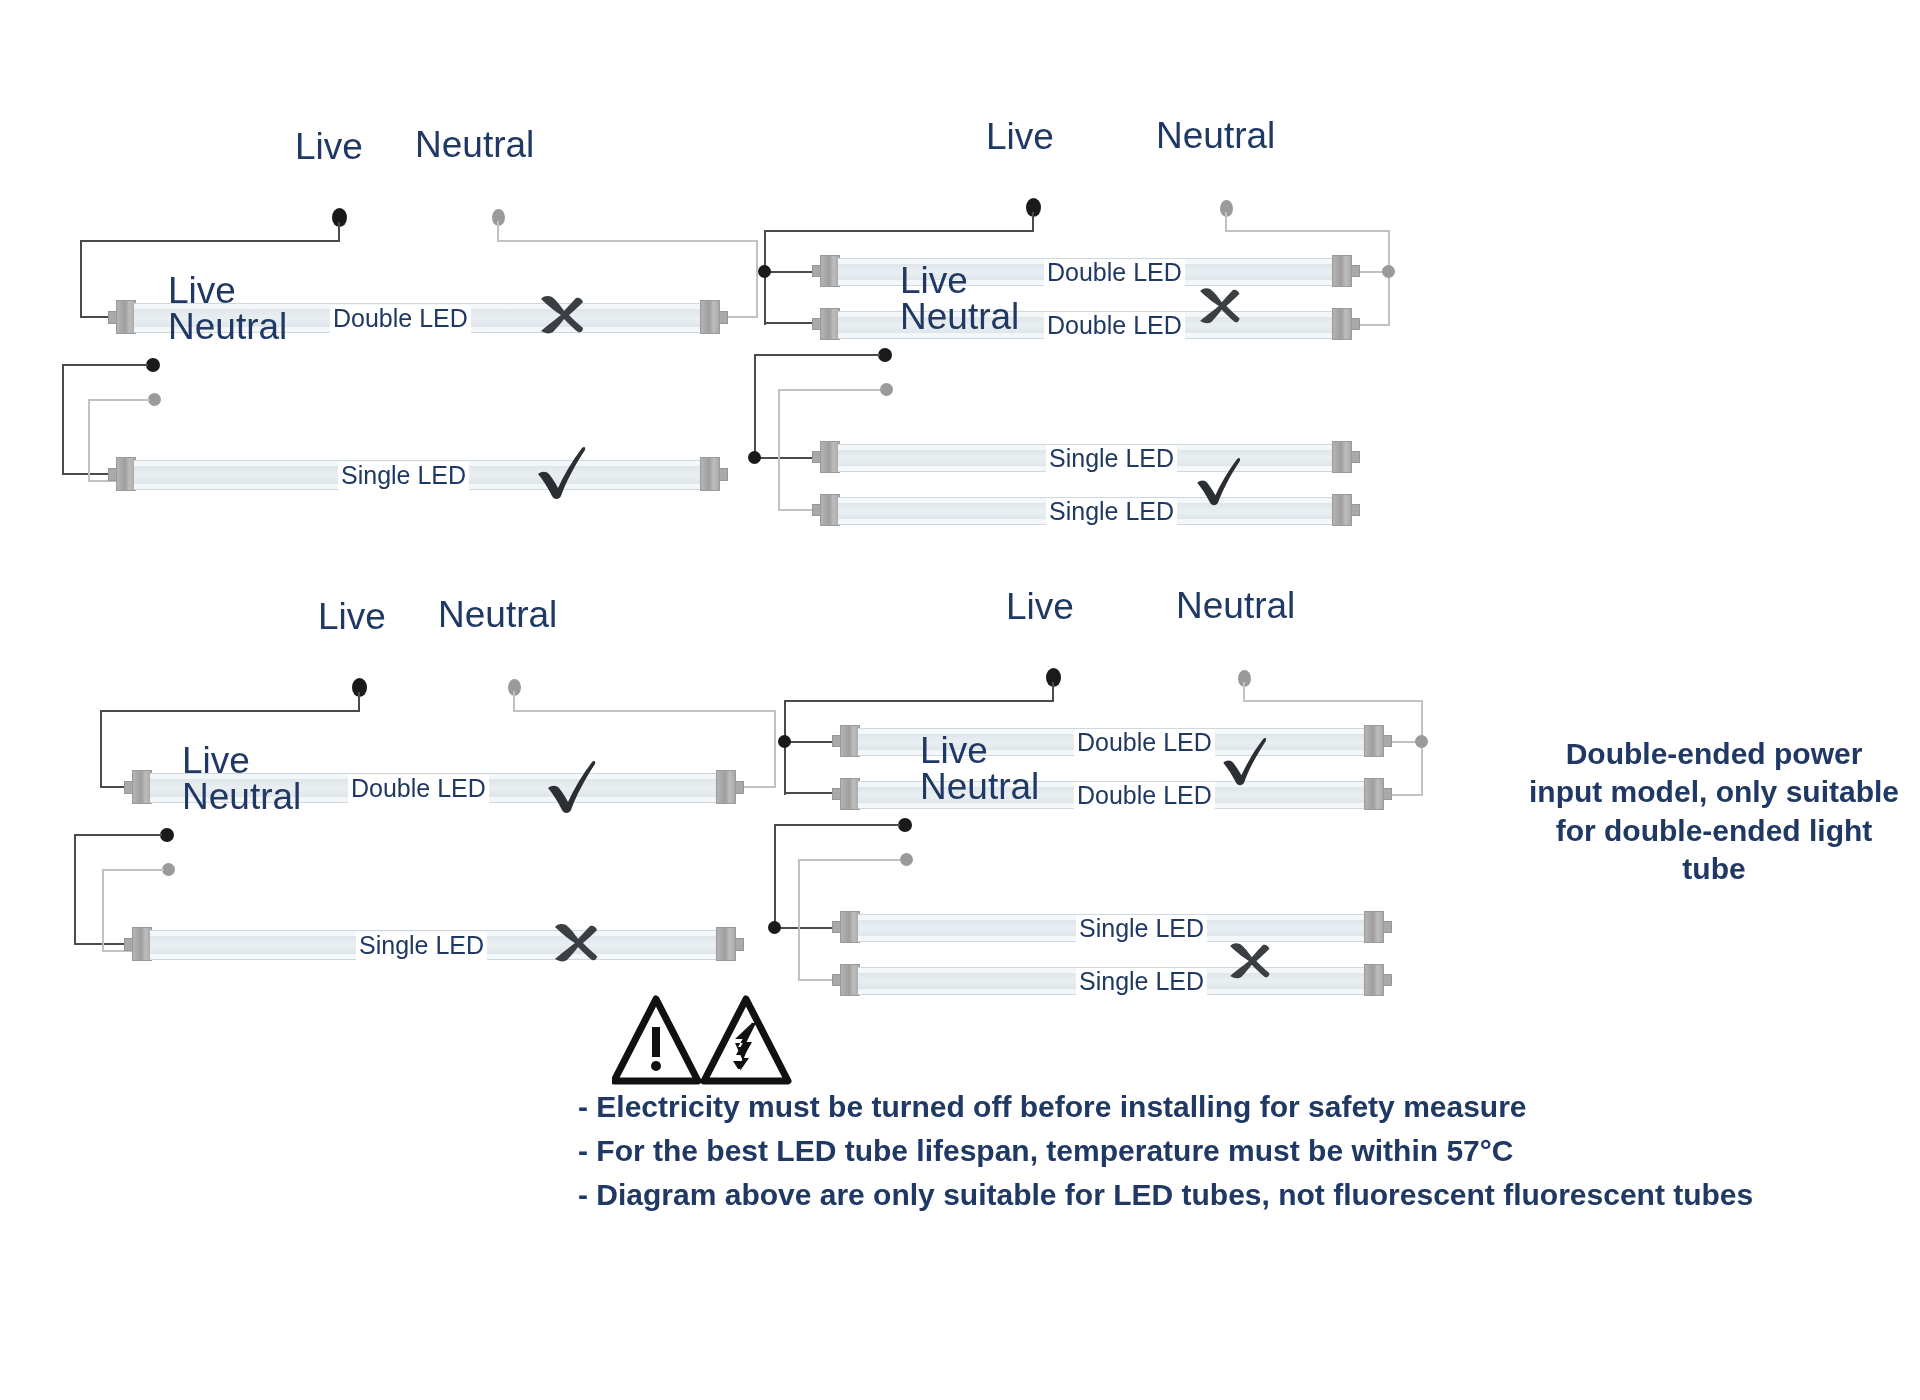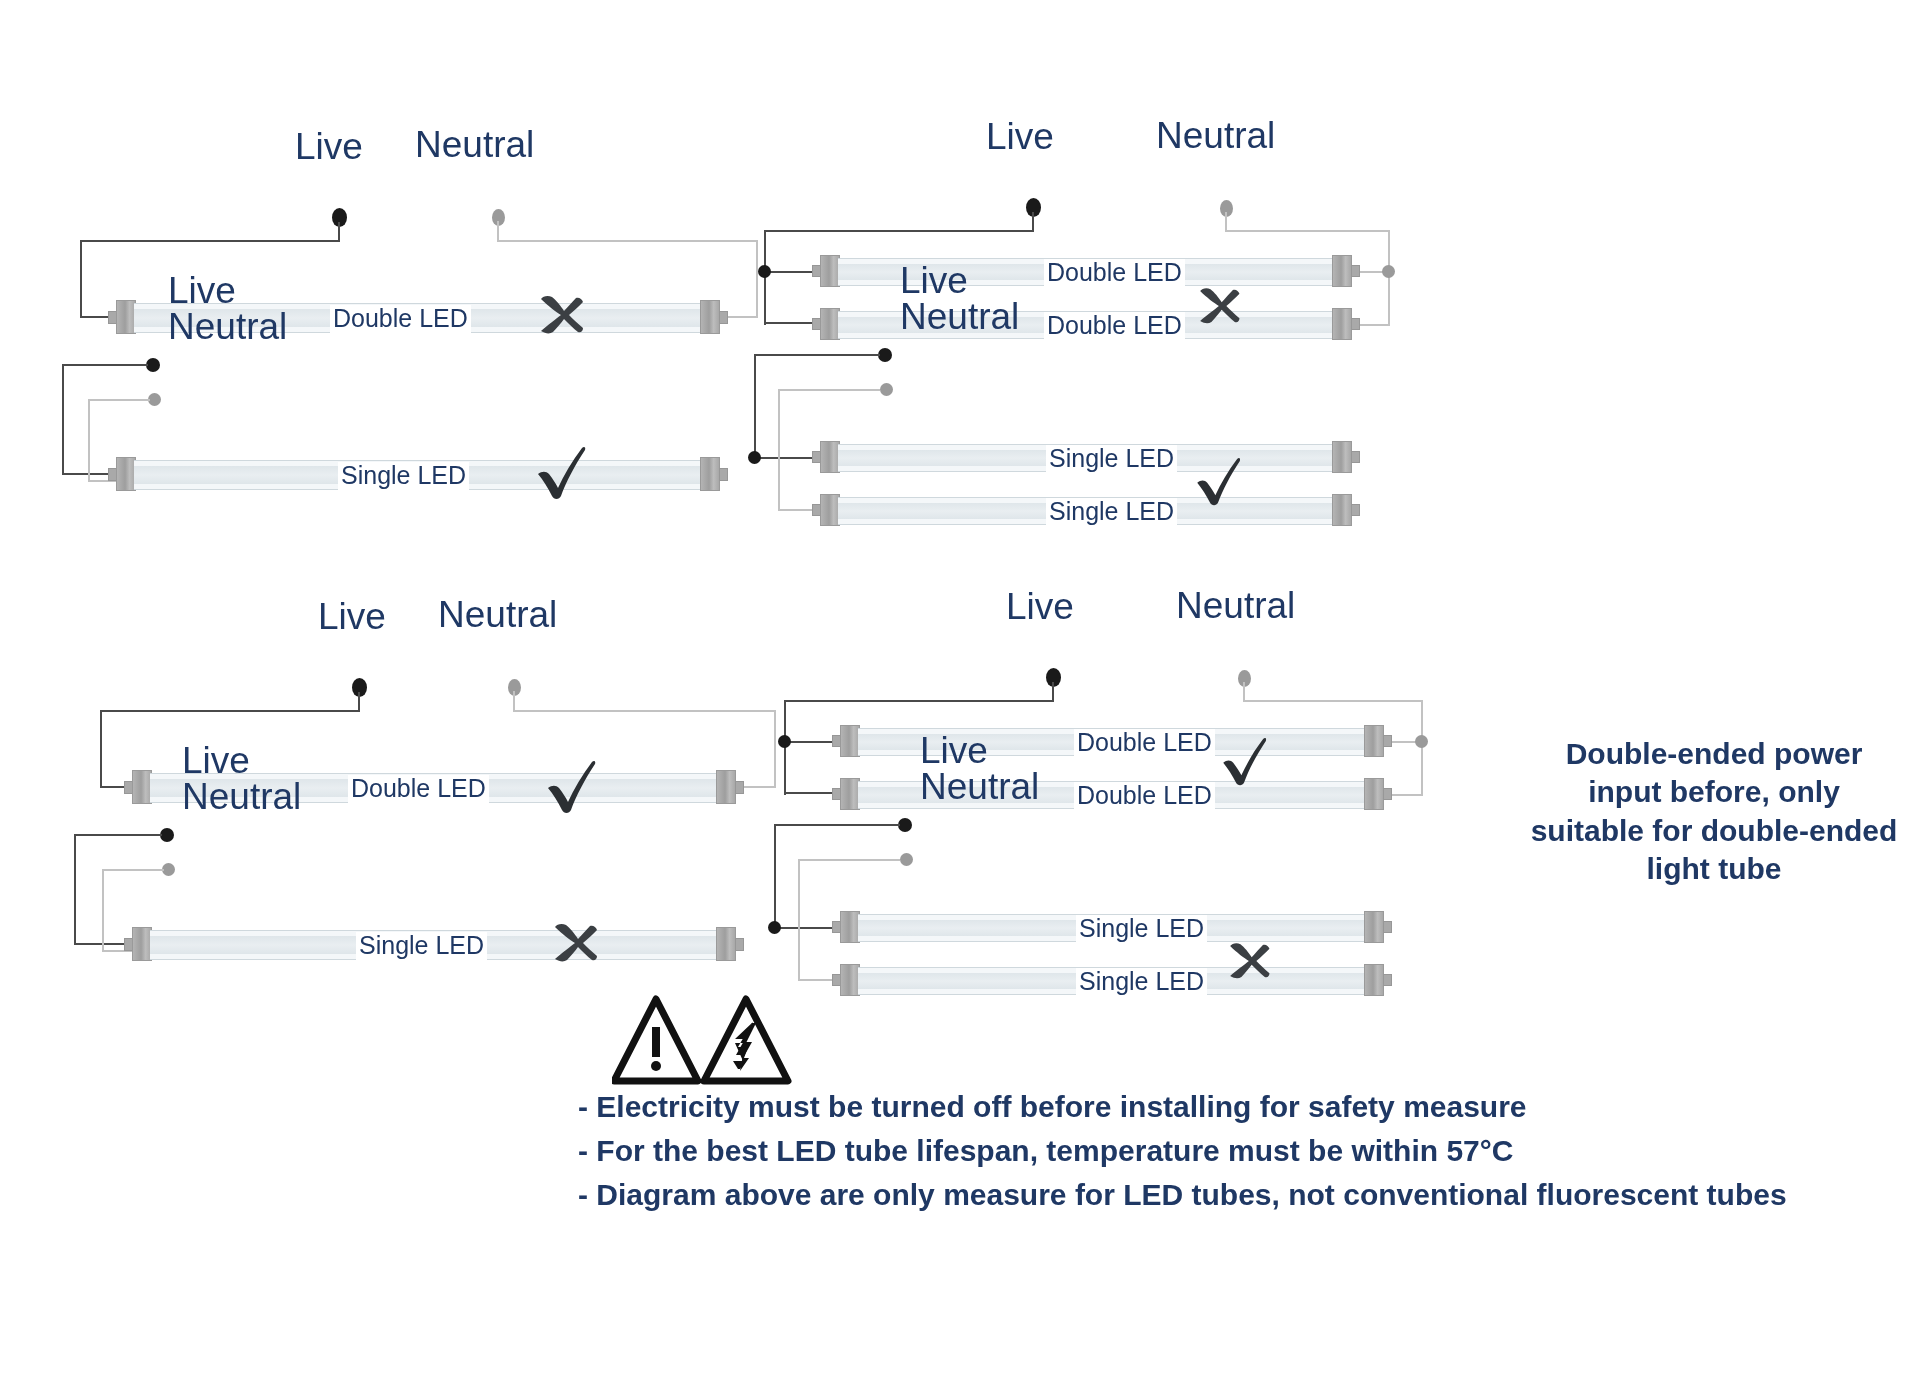--- a/index.html
+++ b/index.html
@@ -417,21 +417,21 @@
         <path d="M13 15 C20 22, 28 28, 33 31 C28 35, 20 41, 13 47
                  C18 50, 22 50, 25 48 C29 44, 33 39, 36 35
                  C41 40, 46 45, 50 48 C53 49, 55 47, 55 44
                  C50 40, 45 35, 41 31 C46 27, 51 22, 55 18
                  C54 15, 51 13, 48 14 C44 18, 40 23, 36 27
                  C33 22, 28 16, 24 13 C20 11, 15 12, 13 15 Z" fill="#3b3f43"></path>
       </svg>
     </div>
   </div>
 
-  <div class="side-caption" style="left:1528px;top:735px;width:372px;">Double-ended power input before, only suitable for double-ended light tube</div>
+  <div class="side-caption" style="left:1528px;top:735px;width:372px;">Double-ended power input model, only suitable for double-ended light tube</div>
 
   <div class="warn-icons">
     <svg width="190" height="92" viewBox="0 0 190 92">
 
       <g>
         <path d="M44 4 L86 86 L2 86 Z" fill="none" stroke="#111111" stroke-width="7" stroke-linejoin="round"></path>
         <rect x="40" y="32" width="8" height="30" fill="#111111"></rect>
         <circle cx="44" cy="71" r="5" fill="#111111"></circle>
       </g>
 
@@ -442,16 +442,16 @@
         <path d="M141 27 L130 47 L140 47 L131 63 L137 63 L128 76
                  L131 60 L124 60 L133 44 L123 44 L141 27 Z" fill="#111111"></path>
         <path d="M128 74 L124 66 L132 66 Z" fill="#111111"></path>
       </g>
     </svg>
   </div>
 
   <div id="bottom-notes">
     <p class="note">- Electricity must be turned off before installing for safety measure</p>
     <p class="note">- For the best LED tube lifespan, temperature must be within 57°C</p>
-    <p class="note">- Diagram above are only measure for LED tubes, not conventional fluorescent tubes</p>
+    <p class="note">- Diagram above are only suitable for LED tubes, not fluorescent fluorescent tubes</p>
   </div>
 
 </div>
 
 </body></html>

